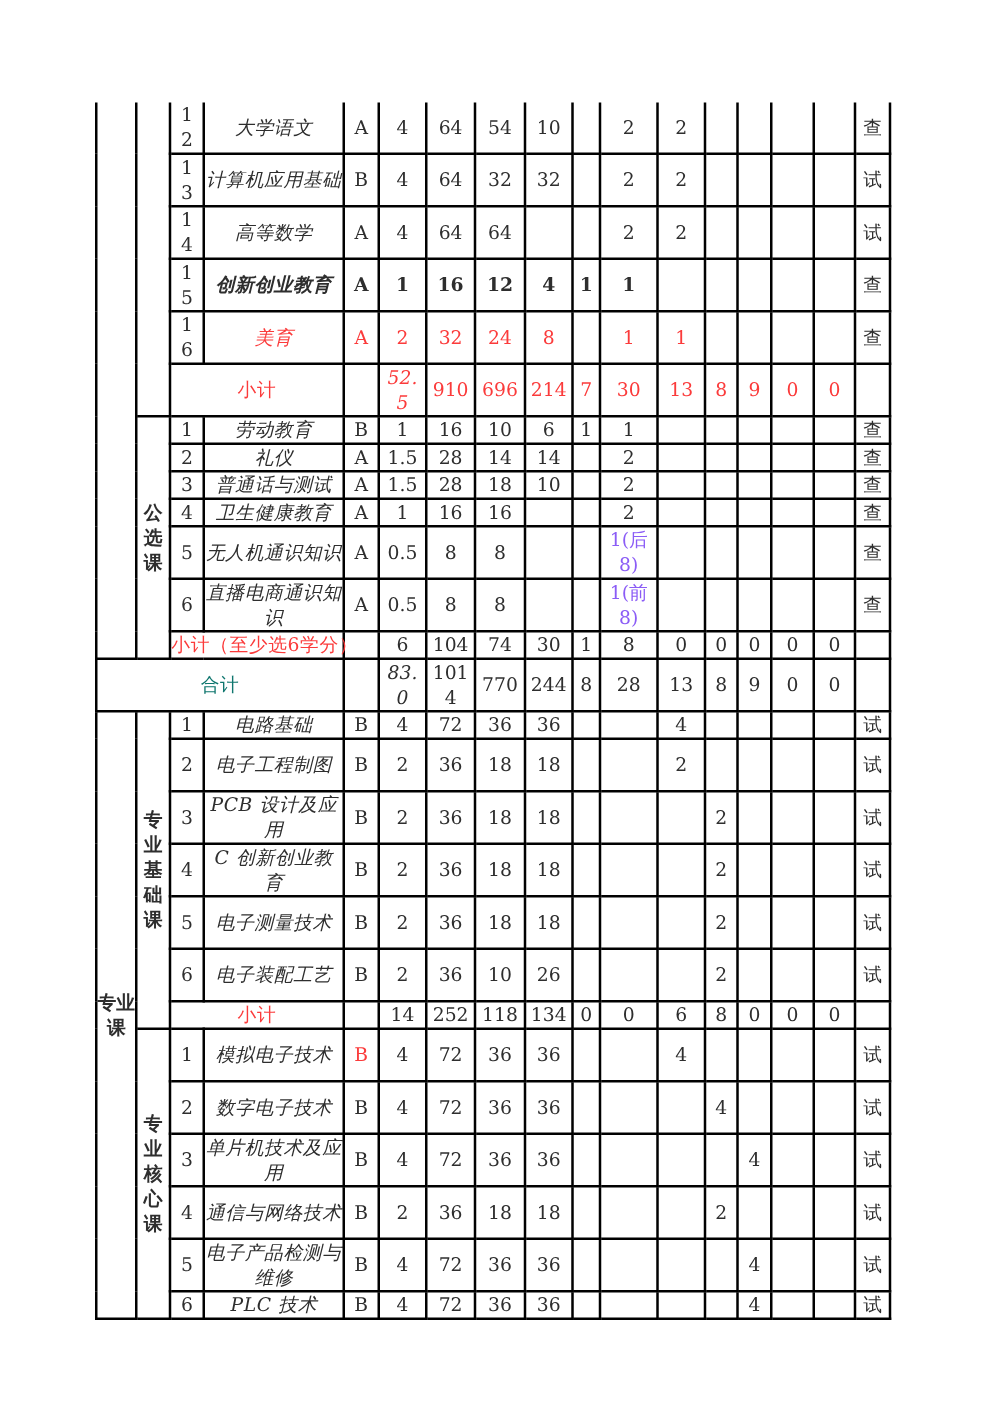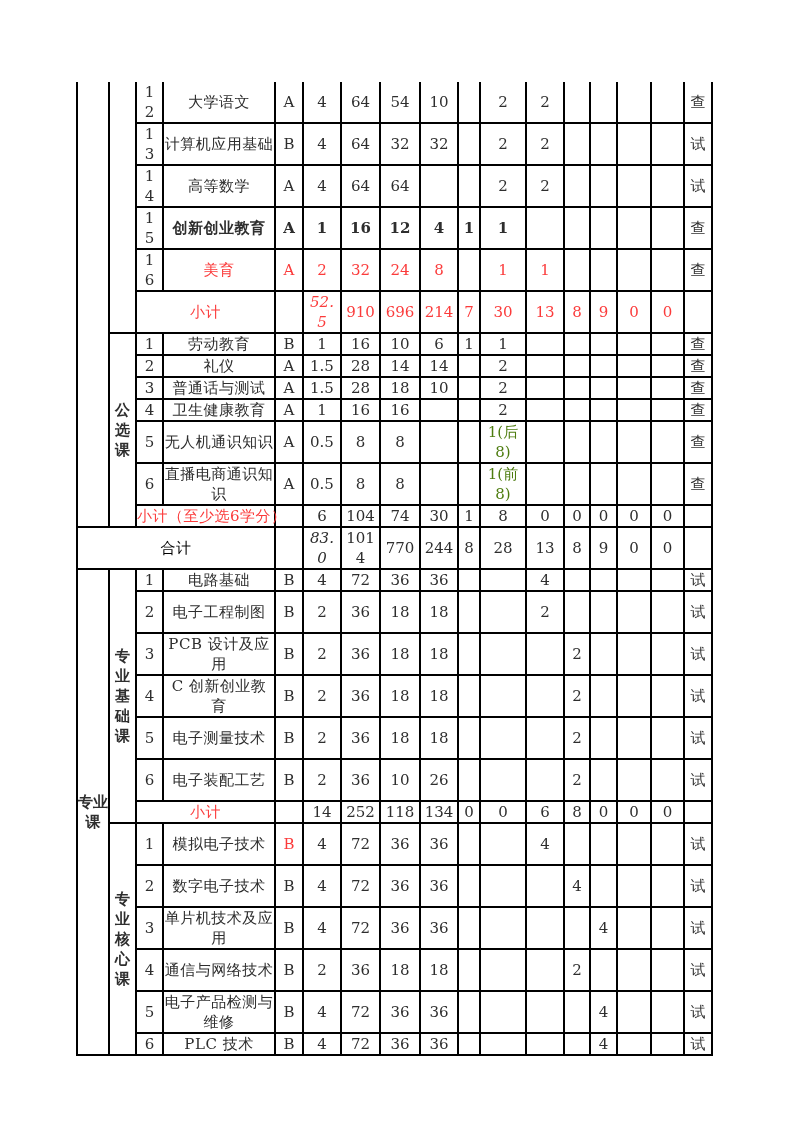--- a/index.html
+++ b/index.html
@@ -3,34 +3,34 @@
 <meta charset="utf-8">
 <style>
   html,body{margin:0;padding:0;background:#ffffff;}
   body{width:793px;height:1122px;position:relative;overflow:hidden;
        font-family:"DejaVu Serif","Liberation Serif",serif;color:#2e2e2e;}
   table.cur{border-collapse:collapse;table-layout:fixed;position:absolute;
             left:76px;top:82px;width:635px;}
   table.cur td{border:2px solid #000;text-align:center;vertical-align:middle;
                padding:0;font-size:15px;line-height:20px;}
   tbody tr:first-child td{border-top:none;}
-  td.name{font-size:14px;letter-spacing:0.5px;padding:0 2px;}
+  td.name{font-size:14px;letter-spacing:0.5px;padding:0 2px;font-style:italic;}
   td.nl{text-align:left;padding-left:6px;}
   td.group{font-size:14px;line-height:24px;word-break:break-all;padding:0 2px;font-weight:bold;}
   td.slabel{font-size:14px;white-space:nowrap;letter-spacing:0.5px;}
   td.vb{vertical-align:bottom;padding-bottom:5px;}
   td.vt{vertical-align:top;padding-top:2px;}
   .cv{display:inline-block;word-break:break-all;}
   .s-num{max-width:11px;}
   .s-cred{max-width:27px;font-style:italic;}
   .s-tot{max-width:30px;}
   .s-sem{max-width:36px;}
   .red{color:#fb3b3b;}
-  .blue{color:#4d7c0f;}
-  .green{color:#000000;}
+  .blue{color:#8b5cf6;}
+  .green{color:#0f766e;}
   .bold{font-weight:bold;}
 </style>
 </head>
 <body>
 
 <table class="cur">
   <colgroup>
     <col style="width:32px">
       <col style="width:27px">
       <col style="width:27px">

